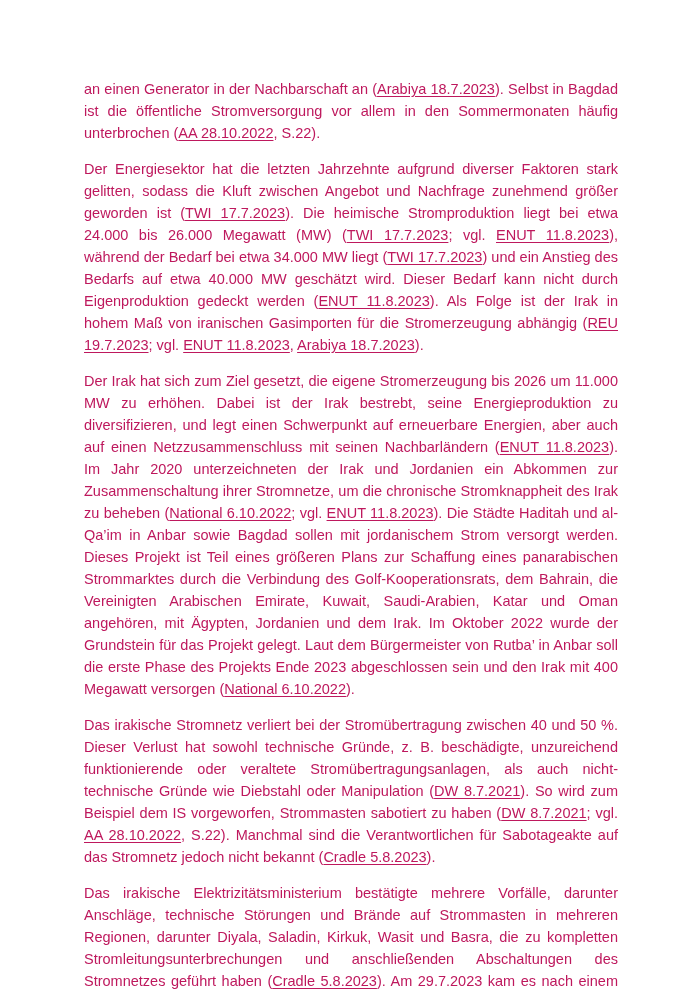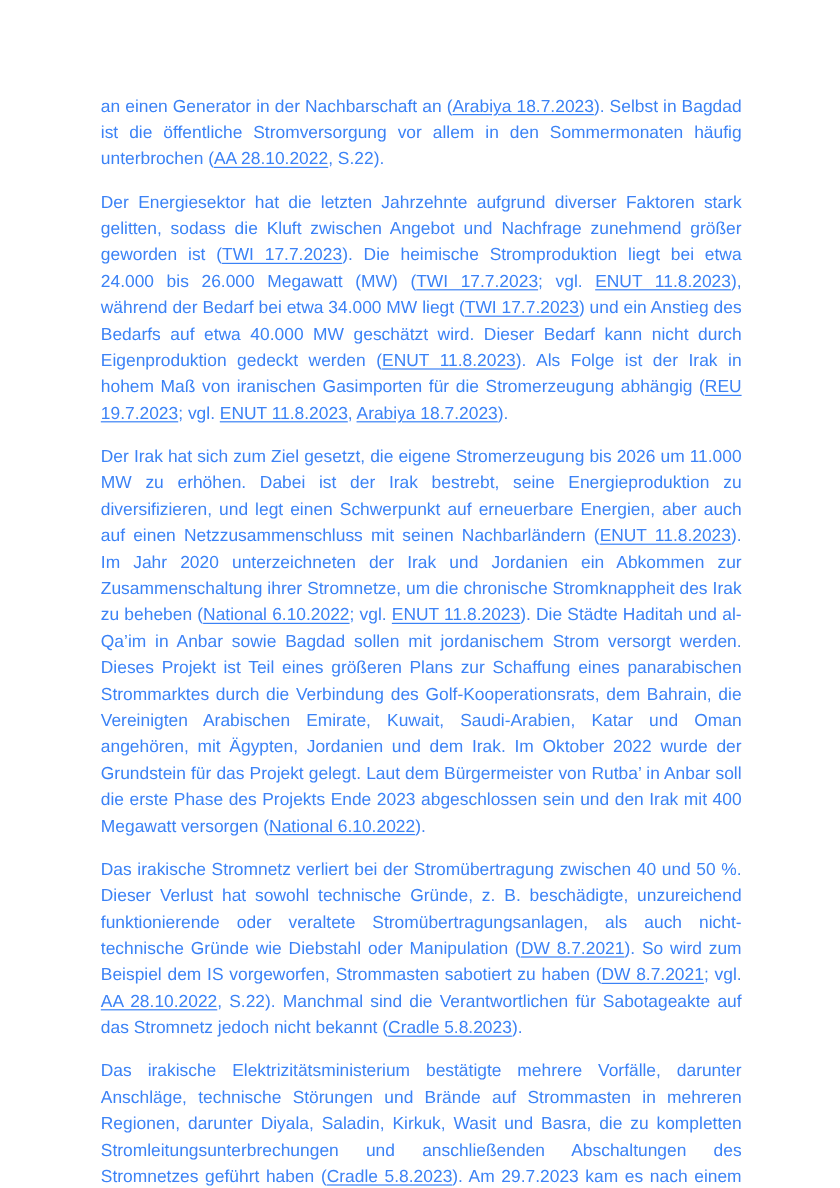--- a/index.html
+++ b/index.html
@@ -6,21 +6,21 @@
     margin: 0;
     padding: 0;
     background: #ffffff;
   }
   .page {
     position: relative;
     width: 700px;
     height: 990px;
     background: #ffffff;
     font-family: "Liberation Sans", sans-serif;
-    color: #3b82f6;
+    color: #be185d;
     overflow: hidden;
   }
   .content {
     position: absolute;
     top: 78px;
     left: 84px;
     width: 534px;
   }
   .para {
     font-size: 14.5px;

